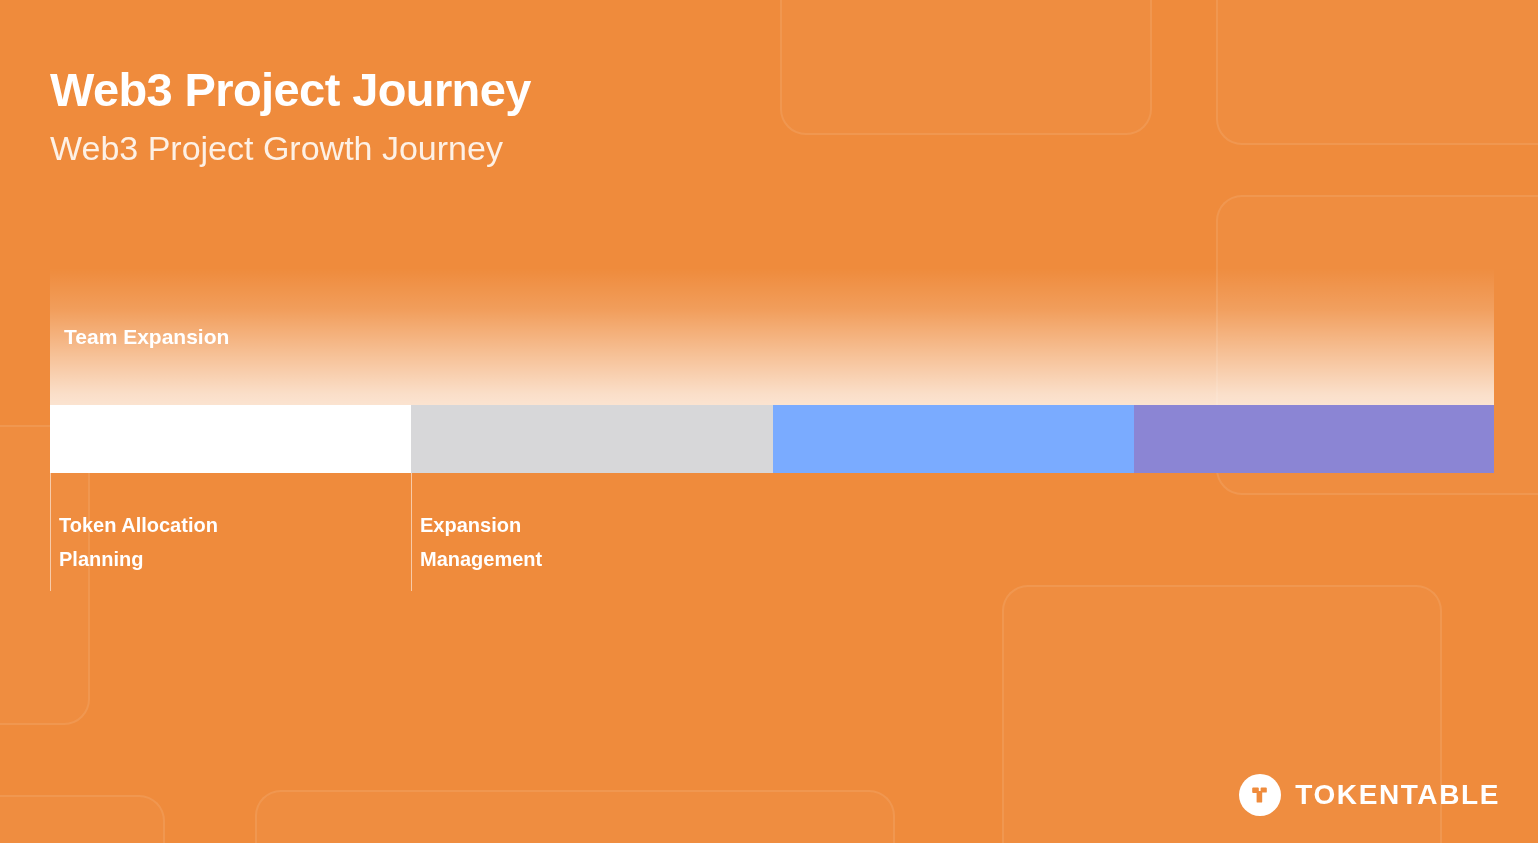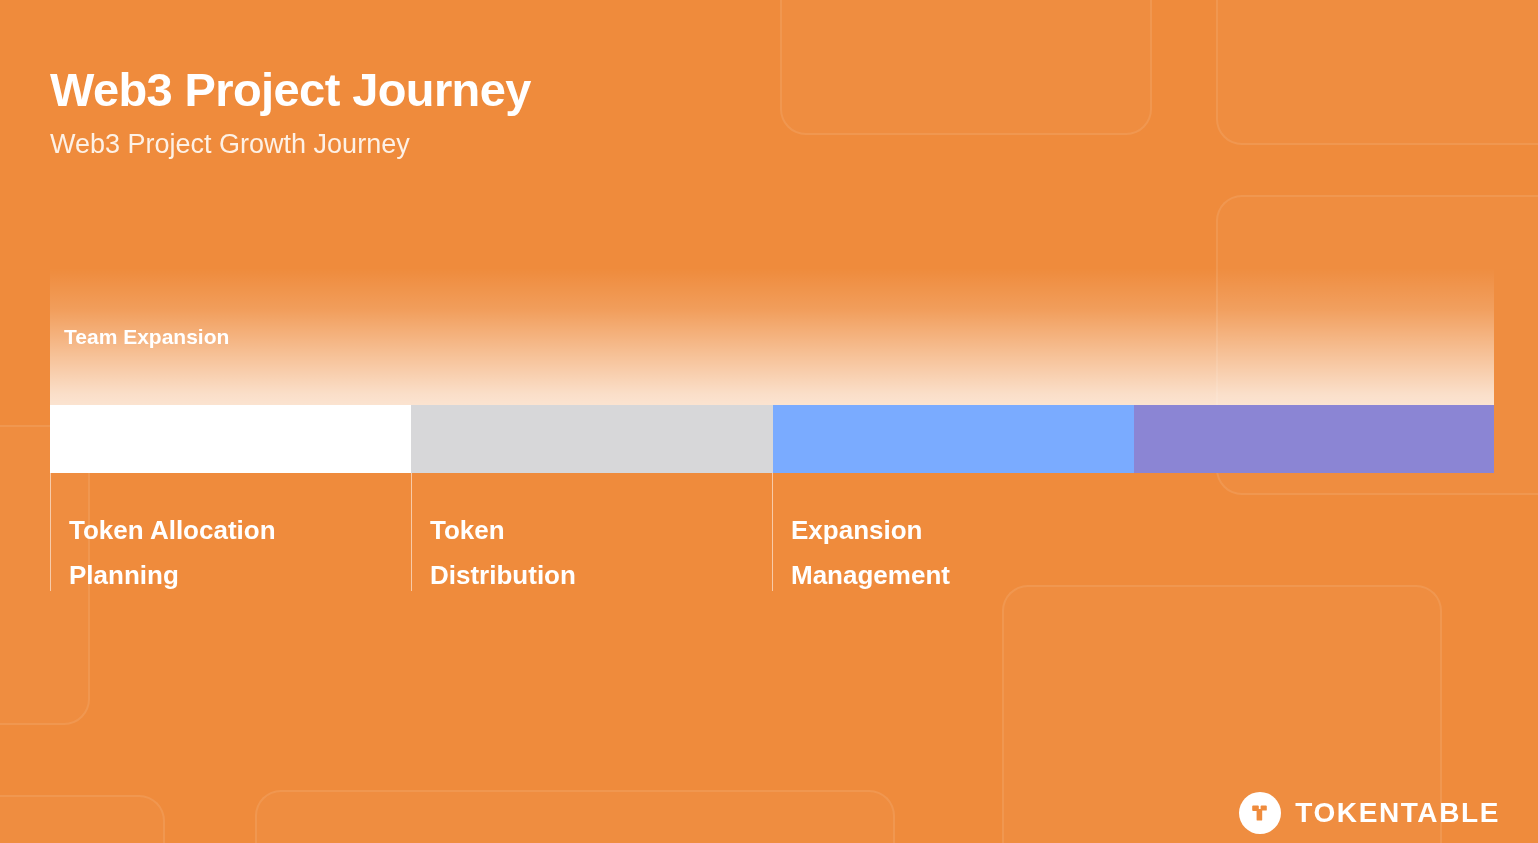--- a/index.html
+++ b/index.html
@@ -41,21 +41,21 @@
   #page-title {
     font-size: 47px;
     font-weight: bold;
     color: #ffffff;
     letter-spacing: -0.6px;
     line-height: 1.18;
     white-space: nowrap;
   }
   #page-subtitle {
     margin-top: 11px;
-    font-size: 27px;
+    font-size: 34px;
     font-weight: 400;
     color: #fdf1e6;
     line-height: 1.2;
     white-space: nowrap;
   }
 
   
   #journey-chart {
     position: absolute;
     left: 50px;
@@ -123,33 +123,33 @@
   .stage-cell::before {
     content: "";
     position: absolute;
     left: 0;
     top: 0;
     height: 118px;
     width: 1px;
     background: rgba(255, 255, 255, 0.55);
   }
   .stage-label {
-    padding-left: 19px;
-    font-size: 26px;
+    padding-left: 9px;
+    font-size: 20px;
     font-weight: bold;
     color: #ffffff;
     line-height: 1.72;
     max-width: 230px;
   }
 
   
   #brand-logo {
     position: absolute;
     right: 38px;
-    bottom: 9px;
+    bottom: 27px;
     display: flex;
     align-items: center;
     gap: 14px;
     z-index: 6;
   }
   #brand-mark {
     width: 42px;
     height: 42px;
     border-radius: 50%;
     background: #ffffff;
@@ -195,23 +195,20 @@
   <div id="segment-bar">
       <div class="segment" style="width: 25%; background: rgb(255, 255, 255);"></div>
       <div class="segment" style="width: 25.1%; background: rgb(215, 215, 217);"></div>
       <div class="segment" style="width: 25%; background: rgb(122, 171, 255);"></div>
       <div class="segment" style="width: 24.9%; background: rgb(139, 133, 212);"></div>
     </div>
 
   <div id="stage-labels">
       <div class="stage-cell" style="width: 25%;">
         <div class="stage-label">Token Allocation Planning</div>
-      </div>
-      <div class="stage-cell" style="width: 25%;">
-        <div class="stage-label">Token Distribution</div>
       </div>
       <div class="stage-cell" style="width: 24.9%;">
         <div class="stage-label">Expansion Management</div>
       </div>
     </div>
 
 </div>
 
 <div id="brand-logo">
   <div id="brand-mark">

